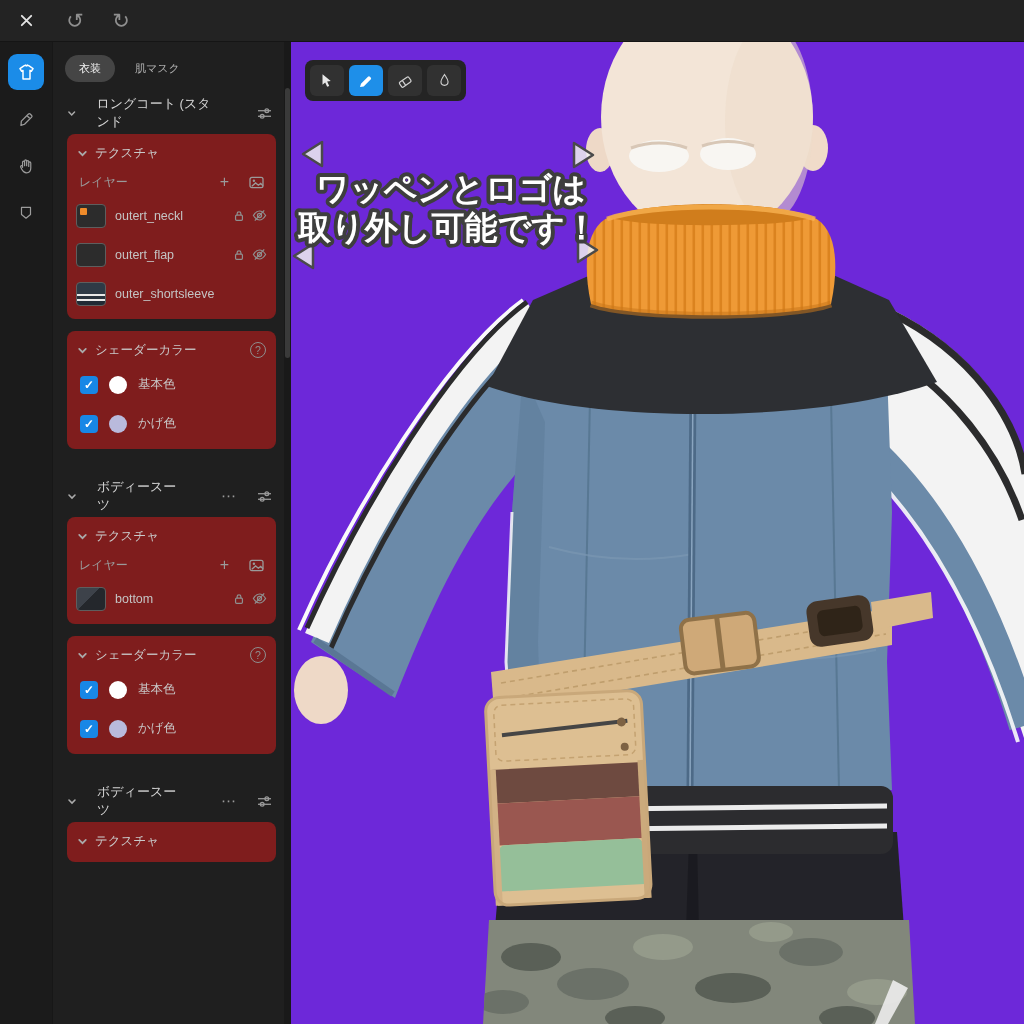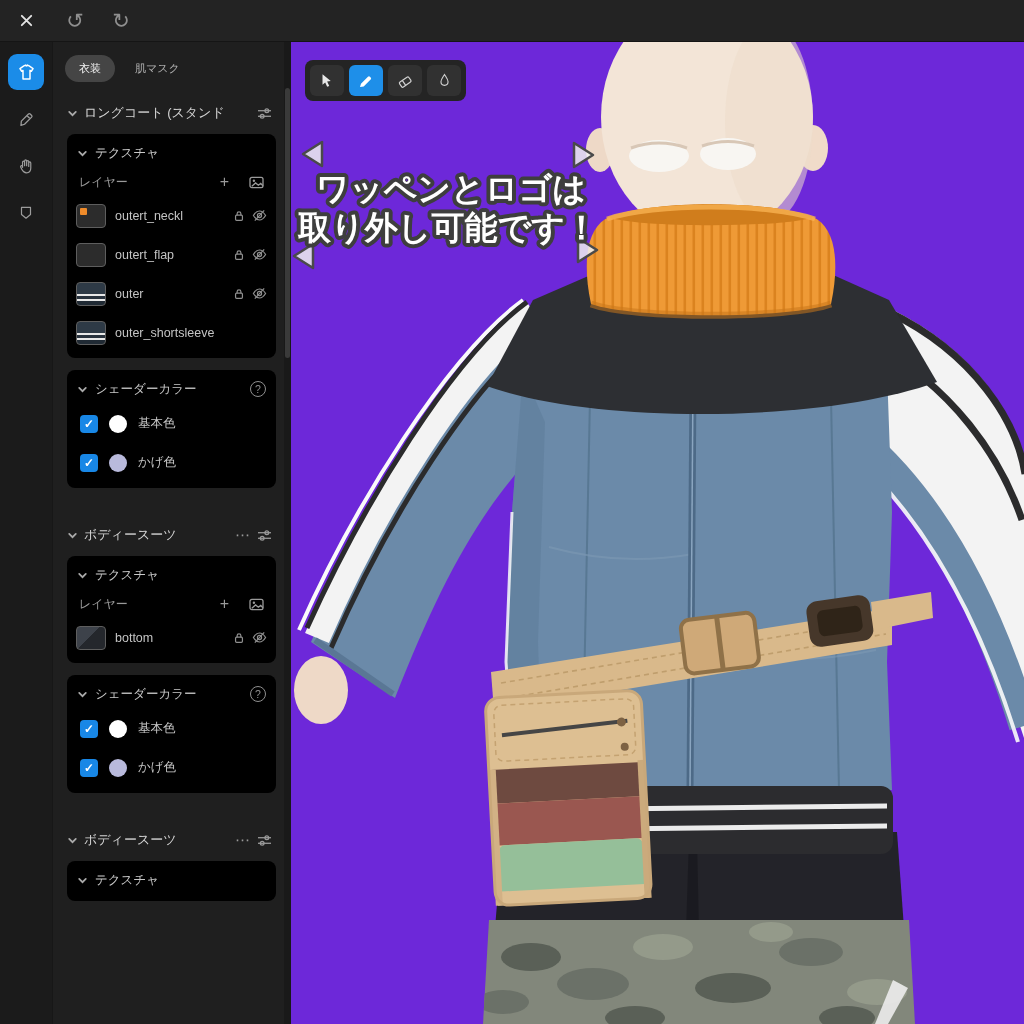--- a/index.html
+++ b/index.html
@@ -18,24 +18,24 @@
     justify-content:center;cursor:pointer}
   .rail-btn.active{background:#1b8ce8}
   
   .panel{position:absolute;top:42px;left:52px;width:232px;bottom:0;background:#1f1f1f;
     border-left:1px solid #171717;overflow:hidden;z-index:3}
   .tabs{display:flex;gap:6px;padding:13px 12px 12px}
   .tab{padding:6px 14px;border-radius:15px;font-size:11px;color:#b3b3b3;cursor:pointer;white-space:nowrap}
   .tab.active{background:#454545;color:#f2f2f2}
   .section{margin-top:4px}
   .section + .section{margin-top:32px}
-  .section-header{display:flex;align-items:center;gap:6px;height:30px;padding:0 12px 0 14px;
+  .section-header{display:flex;align-items:center;gap:20px;height:30px;padding:0 12px 0 14px;
     font-size:13px;color:#d4d4d4}
   .section-header .spacer{flex:1}
-  .card{background:#000000;border-radius:8px;margin:6px 8px 12px 14px;padding:4px 0 6px}
+  .card{background:#7f1d1d;border-radius:8px;margin:6px 8px 12px 14px;padding:4px 0 6px}
   .subhead{display:flex;align-items:center;gap:7px;height:30px;padding:0 10px;
     font-size:12.5px;color:#c9c9c9}
   .layerhead{display:flex;align-items:center;gap:20px;height:28px;padding:0 12px;
     font-size:12px;color:#9a9a9a}
   .layerhead .spacer{flex:1}
   .layer-row{display:flex;align-items:center;gap:9px;height:39px;padding:0 9px;
     font-size:12.5px;color:#c4c4c4;cursor:pointer}
   .layer-row.sel{background:#1c86e0;color:#ffffff}
   .lname{flex:1;white-space:nowrap;overflow:hidden;text-overflow:ellipsis}
   .licons{display:flex;align-items:center;gap:7px;color:#8f8f8f;flex:none}
@@ -181,35 +181,20 @@
               <path d="M4.8 6 V4.5 a2.2 2.2 0 0 1 4.4 0 V6" fill="none" stroke="currentColor" stroke-width="1.4"></path>
             </svg>
           <svg viewBox="0 0 16 16" width="15" height="15">
               <path d="M1.5 8 C3.5 4.8 6 3.2 8 3.2 C10 3.2 12.5 4.8 14.5 8 C12.5 11.2 10 12.8 8 12.8 C6 12.8 3.5 11.2 1.5 8 Z" fill="none" stroke="currentColor" stroke-width="1.3"></path>
               <circle cx="8" cy="8" r="2.2" fill="none" stroke="currentColor" stroke-width="1.3"></circle>
               <line x1="3" y1="13.5" x2="13" y2="2.5" stroke="currentColor" stroke-width="1.3"></line>
             </svg>
         </span>
       </div>
 
-      <div class="layer-row">
-        <span class="thumb t-stripes2"></span>
-        <span class="lname">outer</span>
-        <span class="licons">
-          <svg viewBox="0 0 14 14" width="12" height="12">
-              <rect x="3" y="6" width="8" height="6" rx="1.2" fill="none" stroke="currentColor" stroke-width="1.4"></rect>
-              <path d="M4.8 6 V4.5 a2.2 2.2 0 0 1 4.4 0 V6" fill="none" stroke="currentColor" stroke-width="1.4"></path>
-            </svg>
-          <svg viewBox="0 0 16 16" width="15" height="15">
-              <path d="M1.5 8 C3.5 4.8 6 3.2 8 3.2 C10 3.2 12.5 4.8 14.5 8 C12.5 11.2 10 12.8 8 12.8 C6 12.8 3.5 11.2 1.5 8 Z" fill="none" stroke="currentColor" stroke-width="1.3"></path>
-              <circle cx="8" cy="8" r="2.2" fill="none" stroke="currentColor" stroke-width="1.3"></circle>
-              <line x1="3" y1="13.5" x2="13" y2="2.5" stroke="currentColor" stroke-width="1.3"></line>
-            </svg>
-        </span>
-      </div>
 
       <div class="layer-row">
         <span class="thumb t-stripes2"></span>
         <span class="lname">outer_shortsleeve</span>
       </div>
     </div>
 
     <div class="card">
       <div class="subhead">
         <svg viewBox="0 0 10 10" width="11" height="11">

